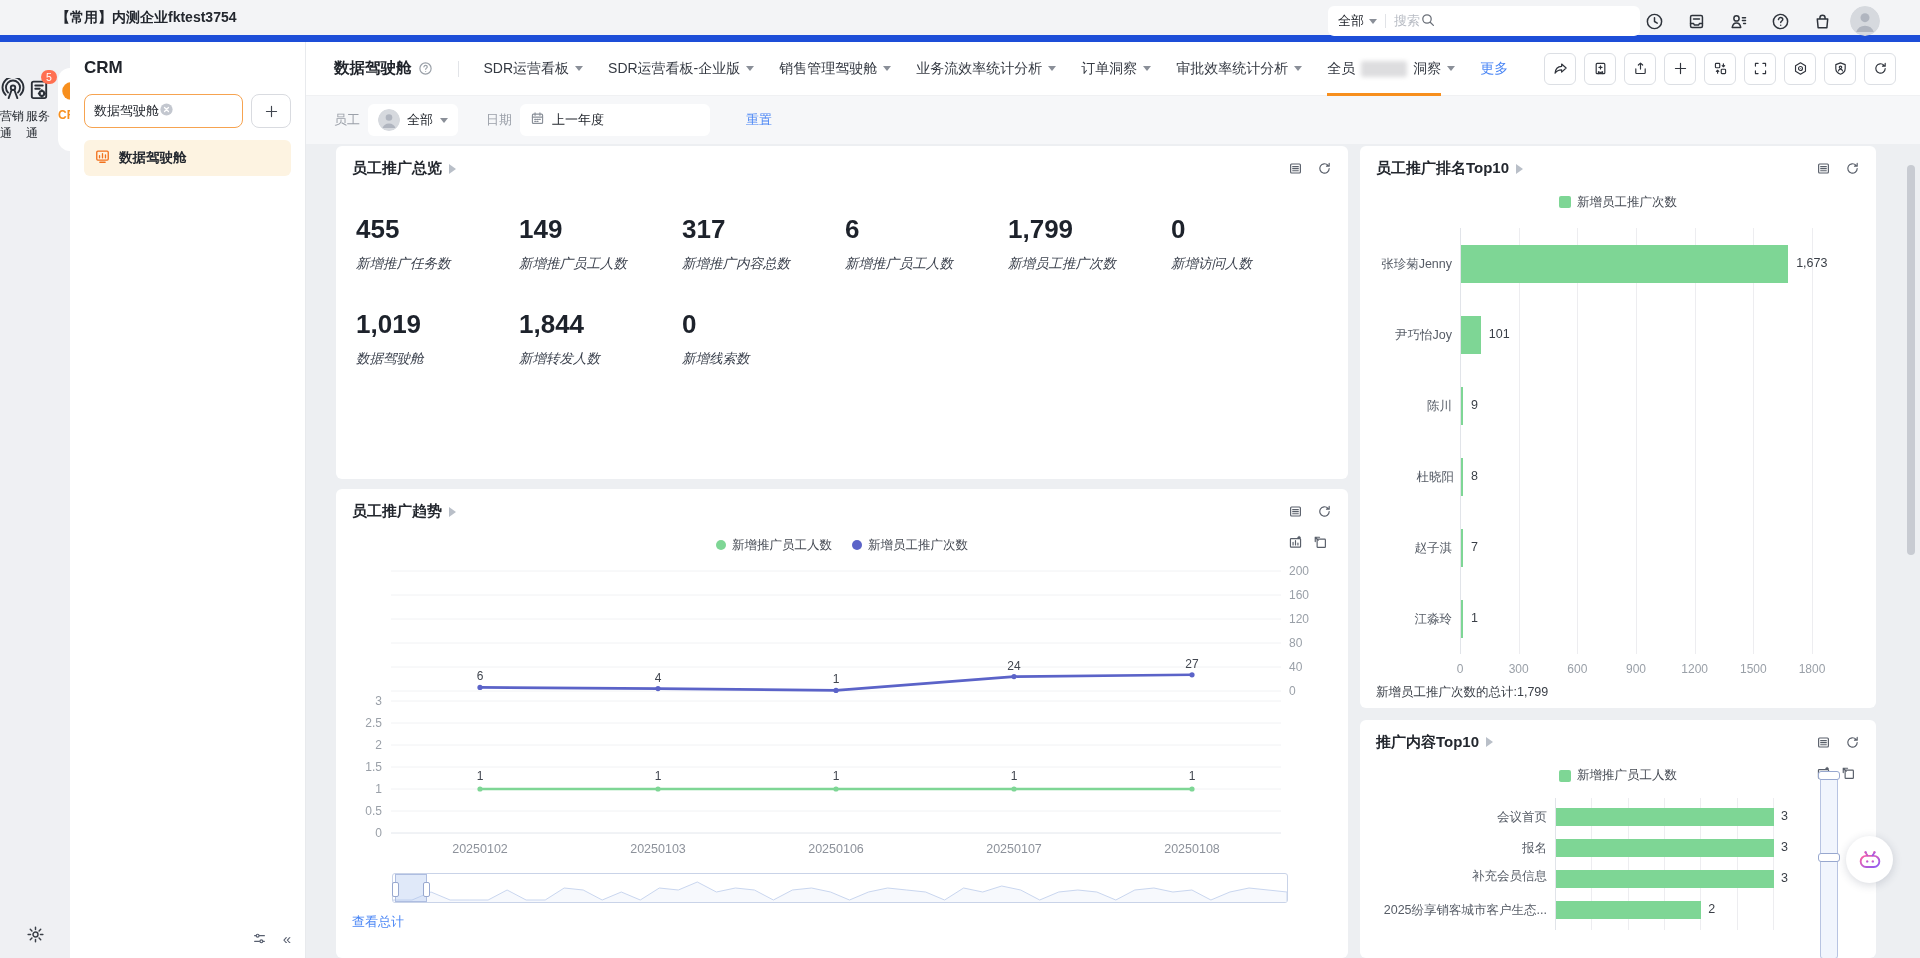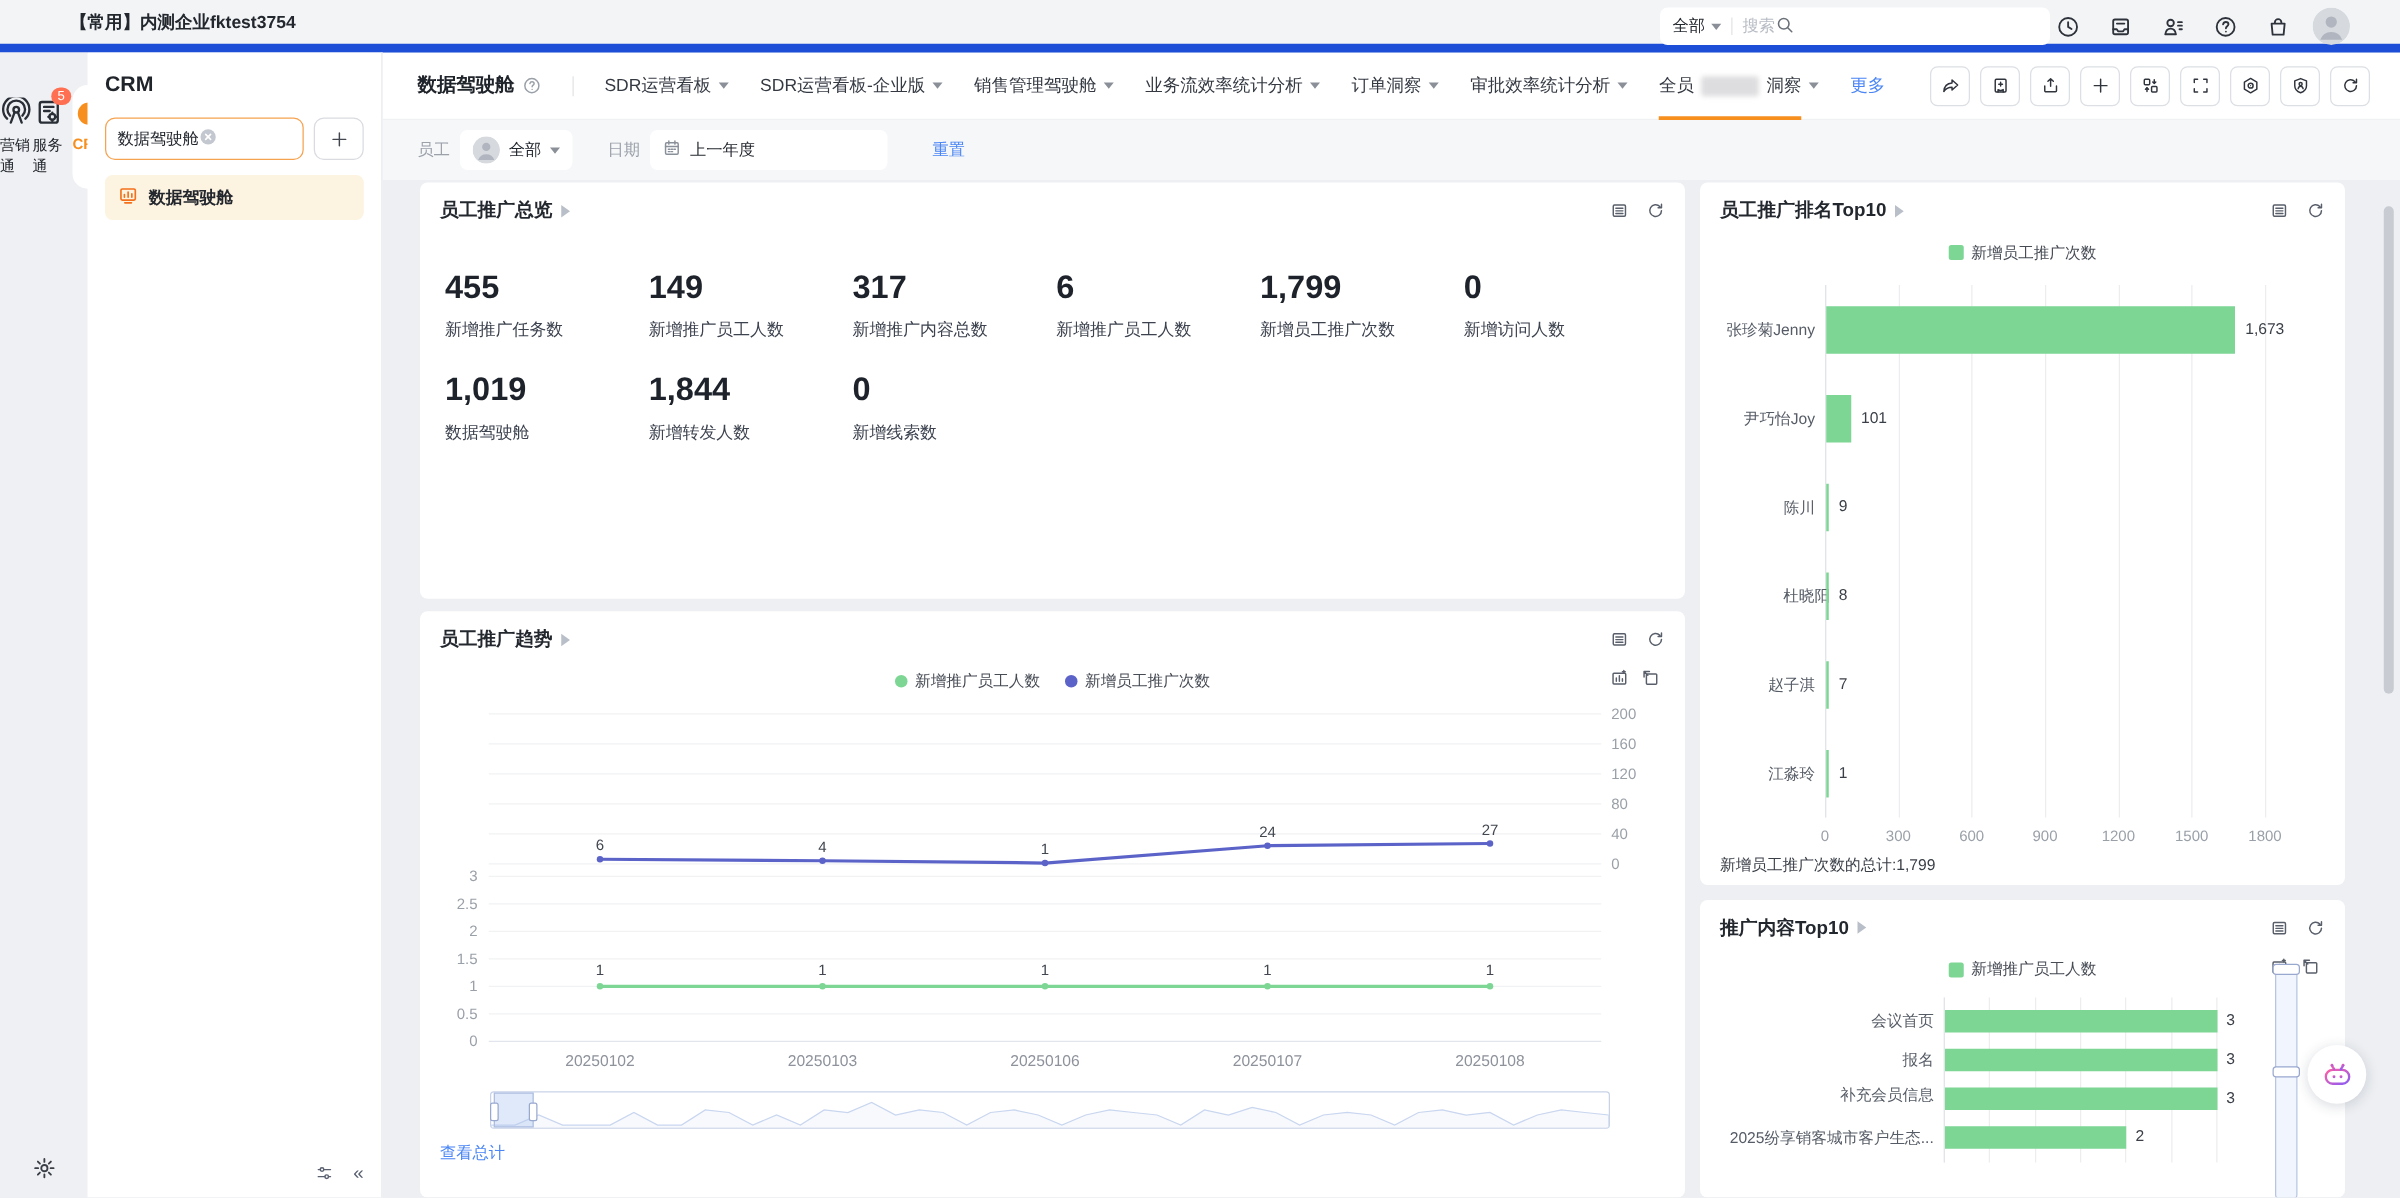--- a/index.html
+++ b/index.html
@@ -73,23 +73,23 @@
   .col-left { width:1012px; display:flex; flex-direction:column; gap:10px; flex:none; }
   .col-right { width:516px; display:flex; flex-direction:column; gap:12px; flex:none; }
   .card { background:#fff; border-radius:6px; position:relative; }
   .card-hd { display:flex; align-items:center; padding:13px 16px 0 16px; }
   .card-title { font-size:15px; font-weight:bold; color:#23272e; }
   .tri { width:0; height:0; border-top:5px solid transparent; border-bottom:5px solid transparent; border-left:7px solid #b9bfc8; margin-left:7px; }
   .hd-icons { margin-left:auto; display:flex; gap:14px; color:#595f6a; }
   .hd-icons .ic { cursor:pointer; }
 
   
-  .stats-grid { display:grid; grid-template-columns:repeat(6,163px); row-gap:23px; margin:36px 0 0 20px; }
+  .stats-grid { display:grid; grid-template-columns:repeat(6,163px); row-gap:36px; margin:36px 0 0 20px; }
   .stat-val { font-size:26px; font-weight:bold; color:#1d222b; }
-  .stat-lbl { font-size:13.5px; color:#3c424e; margin-top:10px; }
+  .stat-lbl { font-size:13.5px; color:#3c424e; margin-top:10px;font-style:italic; }
 
   
   .legend-row { margin-top:14px; height:20px; display:flex; justify-content:center; align-items:center; gap:20px; font-size:12.5px; color:#464b54; position:relative; }
   .legend-item { display:flex; align-items:center; gap:6px; }
   .dot { width:10px; height:10px; border-radius:50%; }
   .sq { width:12px; height:12px; border-radius:2px; }
   .legend-tools { position:absolute; right:20px; top:0; display:flex; gap:10px; color:#595f6a; }
   .trend-chart { margin-top:6px; height:300px; position:relative; }
   .brush { margin:12px 0 0 56px; width:896px; height:30px; border:1px solid #c9d3e8; border-radius:3px; position:relative; background:#fff; }
   .brush-win { position:absolute; left:2px; top:0; bottom:0; width:32px; background:rgba(173,196,240,.38); border:1px solid #aebde0; }
@@ -672,21 +672,21 @@
               <div class="vaxis" style="left:100px;top:4px;height:426px;"></div>
               <div class="hrow-label" style="left:0;width:92px;top:31.5px;">张珍菊Jenny</div>
               <div class="hbar" style="left:101px;top:20.5px;width:327.1644444444444px;height:38px;background:#7ed695;"></div>
               <div class="hval" style="left:436.1644444444444px;top:31.5px;">1,673</div>
               <div class="hrow-label" style="left:0;width:92px;top:102.5px;">尹巧怡Joy</div>
               <div class="hbar" style="left:101px;top:91.5px;width:19.75111111111111px;height:38px;background:#7ed695;"></div>
               <div class="hval" style="left:128.75111111111113px;top:102.5px;">101</div>
               <div class="hrow-label" style="left:0;width:92px;top:173.5px;">陈川</div>
               <div class="hbar" style="left:101px;top:162.5px;width:2px;height:38px;background:#7ed695;"></div>
               <div class="hval" style="left:111px;top:173.5px;">9</div>
-              <div class="hrow-label" style="left:12px;width:92px;top:244.5px;text-align:right;">杜晓阳</div>
+              <div class="hrow-label" style="left:2px;width:92px;top:244.5px;text-align:right;">杜晓阳</div>
               <div class="hbar" style="left:101px;top:233.5px;width:2px;height:38px;background:#7ed695;"></div>
               <div class="hval" style="left:111px;top:244.5px;">8</div>
               <div class="hrow-label" style="left:0;width:92px;top:315.5px;">赵子淇</div>
               <div class="hbar" style="left:101px;top:304.5px;width:2px;height:38px;background:#7ed695;"></div>
               <div class="hval" style="left:111px;top:315.5px;">7</div>
               <div class="hrow-label" style="left:0;width:92px;top:386.5px;">江淼玲</div>
               <div class="hbar" style="left:101px;top:375.5px;width:2px;height:38px;background:#7ed695;"></div>
               <div class="hval" style="left:111px;top:386.5px;">1</div>
             </div>
           <div class="rank-foot">新增员工推广次数的总计:1,799</div>

